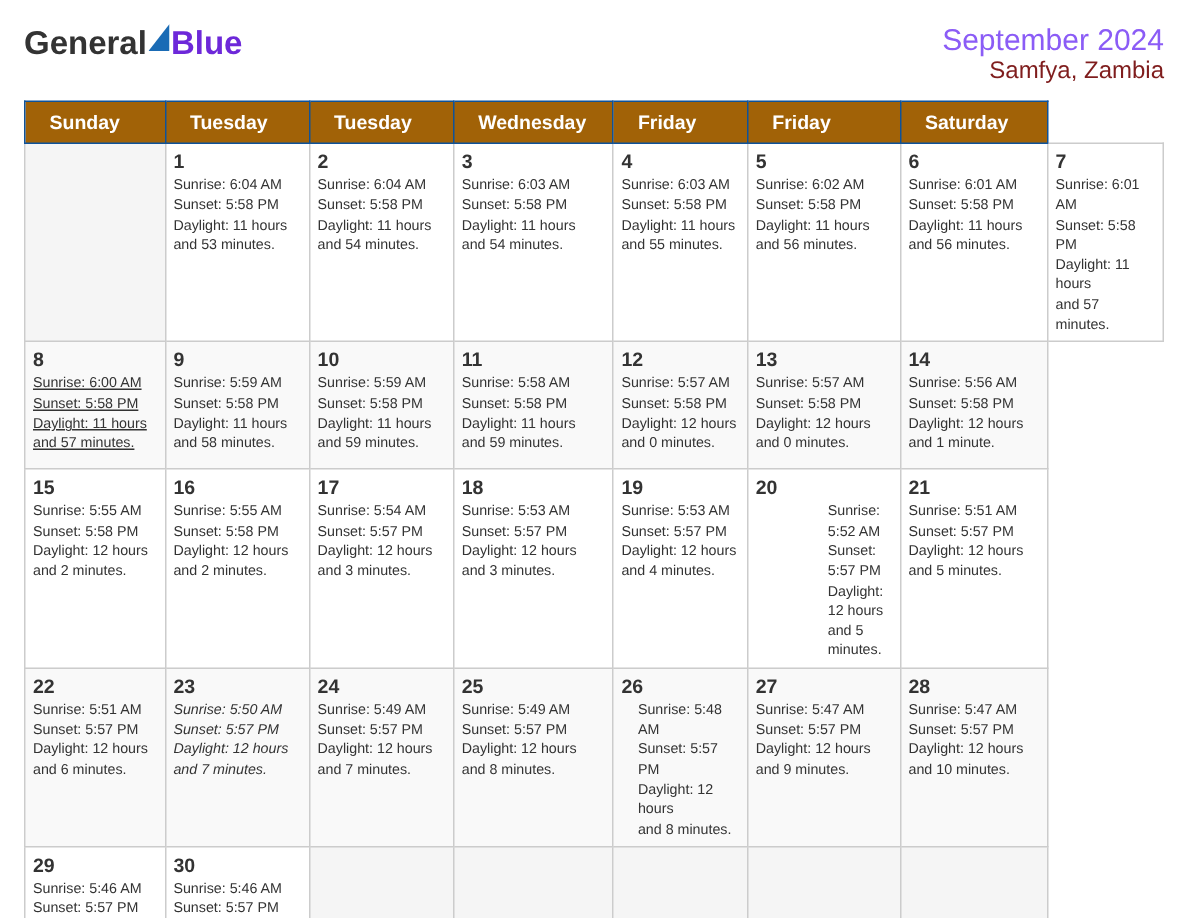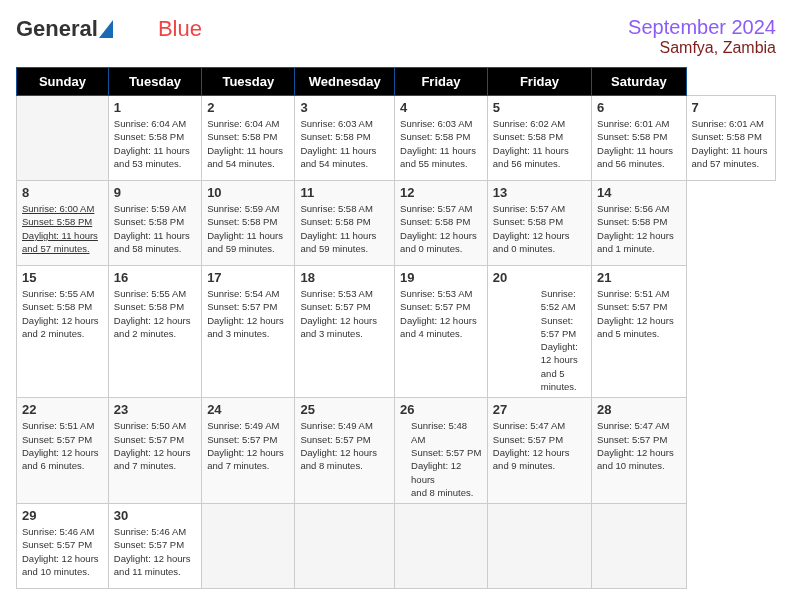--- a/index.html
+++ b/index.html
@@ -16,27 +16,26 @@
       align-items: flex-start;
       margin-bottom: 10px;
     }
     .logo {
       display: flex;
       flex-direction: column;
       align-items: flex-start;
     }
     .logo-text {
       display: flex;
-      align-items: center;
       font-size: 22px;
       font-weight: bold;
       color: #333;
     }
     .logo-general { color: #333; font-weight: bold; }
-    .logo-blue { color: #ef4444; font-weight: normal; padding-left: 44px; }
+    .logo-blue { color: #6d28d9; font-weight: bold; }
     .logo-triangle-svg {
       vertical-align: middle;
       margin-left: 1px;
       margin-right: 1px;
     }
     .title-block {
       text-align: right;
     }
     .month-title {
       font-size: 20px;
@@ -45,26 +44,26 @@
     }
     .location-title {
       font-size: 16px;
       color: #7f1d1d;
     }
     .calendar {
       width: 100%;
       border-collapse: collapse;
     }
     .calendar th {
-      background-color: #000000;
+      background-color: #a16207;
       color: #fff;
       font-size: 13px;
       font-weight: bold;
-      padding: 6px 4px;
-      text-align: center;
+      padding: 6px 16px;
+      text-align: left;
       border: 1px solid #0e5299;
     }
     .calendar td {
       border: 1px solid #ccc;
       vertical-align: top;
       padding: 4px 5px;
       font-size: 10px;
       color: #333;
       height: 85px;
       width: 108px;
@@ -277,21 +276,21 @@
       <tr>
         <td>
           <span class="day-num">22</span>
           <div class="day-info" style="white-space: pre-line;">Sunrise: 5:51 AM
 Sunset: 5:57 PM
 Daylight: 12 hours
 and 6 minutes.</div>
         </td>
         <td>
           <span class="day-num">23</span>
-          <div class="day-info" style="white-space: pre-line;">Sunrise: 5:50 AM
+          <div class="day-info" style="white-space: pre-line; font-style: italic;">Sunrise: 5:50 AM
 Sunset: 5:57 PM
 Daylight: 12 hours
 and 7 minutes.</div>
         </td>
         <td>
           <span class="day-num">24</span>
           <div class="day-info" style="white-space: pre-line;">Sunrise: 5:49 AM
 Sunset: 5:57 PM
 Daylight: 12 hours
 and 7 minutes.</div>

